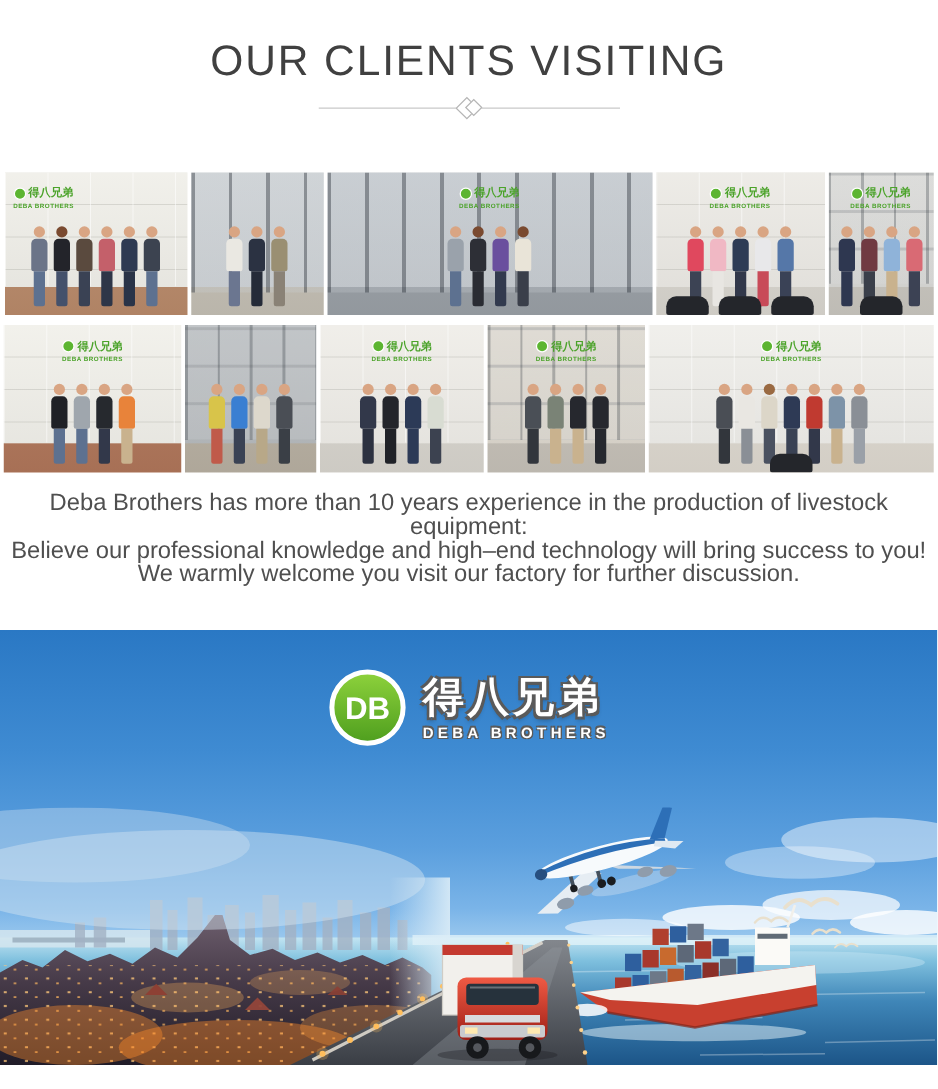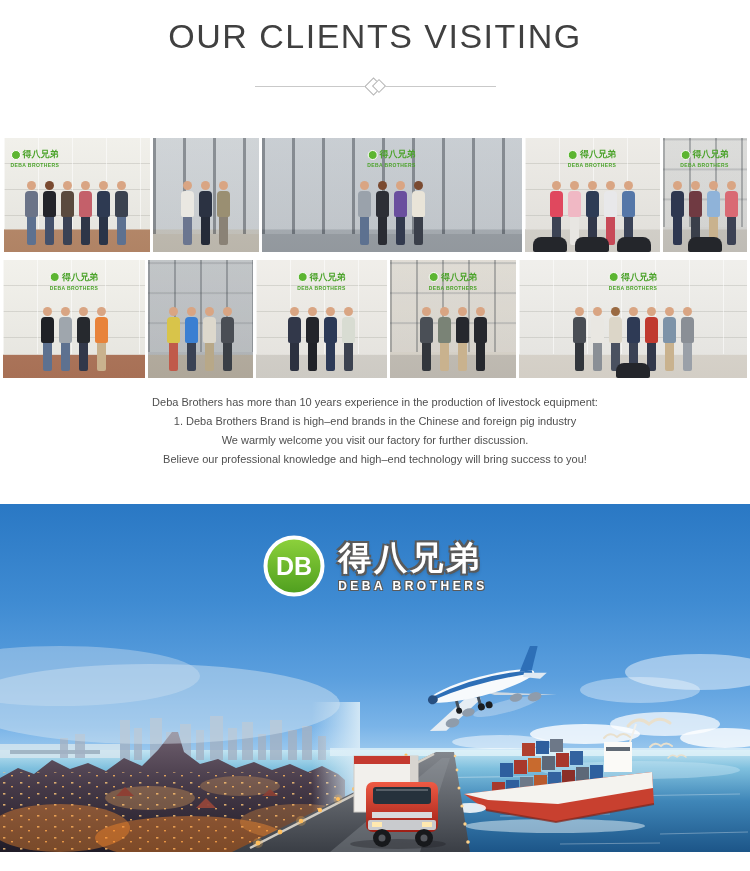--- a/index.html
+++ b/index.html
@@ -1,21 +1,21 @@
 <!DOCTYPE html>
 <html><head>
 <meta charset="utf-8">
 <style>
   * { box-sizing: border-box; }
   html,body { margin:0; padding:0; background:#ffffff; }
   body { font-family:"Liberation Sans","DejaVu Sans",sans-serif; }
   .page { width:750px; height:871px; margin:0 auto; overflow:hidden; background:#fff; position:relative; }
 
   
-  .title { margin:0; padding-top:17px; height:64px; text-align:center;
+  .title { margin:0; padding-top:30px; height:64px; text-align:center;
            font-size:34px; font-weight:500; letter-spacing:1.5px; color:#404040; }
   .divider { margin-top:14px; height:16px; display:flex; align-items:center; justify-content:center; }
   .divider .line { width:112px; height:1px; background:#c9c9c9; }
   .divider .diamond { width:13px; height:13px; border:1px solid #b5b5b5; transform:rotate(45deg); background:#fff; }
   .divider .d2 { width:10px; height:10px; margin-left:-6px; }
 
   
   .gallery { margin-top:44px; }
   .gallery-row { display:flex; gap:3px; justify-content:center; margin-bottom:8px; }
   .photo { position:relative; overflow:hidden; }
@@ -39,21 +39,21 @@
   .person { display:flex; flex-direction:column; align-items:center; width:15px; }
   .person i { display:block; }
   .person .head { width:9px; height:9px; border-radius:50%; }
   .person .torso { width:13px; height:26px; border-radius:4px 4px 2px 2px; margin-top:1px; }
   .person .legs { width:9px; height:28px; border-radius:0 0 2px 2px; }
   .chairs { position:absolute; left:0; right:0; bottom:0; display:flex; justify-content:center; gap:8px; z-index:3; }
   .chairs i { display:block; width:34px; height:15px; background:#24262b; border-radius:8px 8px 2px 2px; }
 
   
   .intro { margin-top:15px; text-align:center; }
-  .intro p { margin:0; font-size:11px; line-height:19px; color:#4f4f4f; }
+  .intro p { margin:0; font-size:19px; line-height:19px; color:#4f4f4f; }
 
   
   .banner { position:relative; margin-top:35px; height:348px; overflow:hidden;
      background:linear-gradient(180deg,#2a78c4 0%,#3f8bd2 28%,#5b9fde 50%,#7ab4e8 64%,#a7d0f0 74%,#d3eafa 82%,#bfe0f2 100%); }
   .logo-row { position:relative; z-index:3; display:flex; align-items:center; justify-content:center; padding-top:30px; }
   .emblem { width:64px; height:64px; }
   .logo-text { margin-left:12px; display:flex; flex-direction:column; align-items:flex-start; }
   .logo-cn { font-size:33px; font-weight:bold; color:#fff; letter-spacing:3px; line-height:36px;
      text-shadow:-2px -2px 0 #5a5a5a, 2px -2px 0 #5a5a5a, -2px 2px 0 #5a5a5a, 2px 2px 0 #5a5a5a, 0 3px 4px rgba(0,0,0,.3); }
   .logo-en { font-size:12px; font-weight:bold; color:#fff; letter-spacing:3.5px; margin-top:3px;
@@ -410,23 +410,22 @@
           </div>
           <div class="chairs">
             <i class="chair"></i>
           </div>
         </div>
       </div>
     </div>
 
   <div class="intro" id="intro">
       <p class="intro-line">Deba Brothers has more than 10 years experience in the production of livestock equipment:</p>
-      <p class="intro-line">1. Deba Brothers Brand is high–end brands in the Chinese and foreign pig industry</p>
+      <p class="intro-line">Believe our professional knowledge and high–end technology will bring success to you!</p>
       <p class="intro-line">We warmly welcome you visit our factory for further discussion.</p>
-      <p class="intro-line">Believe our professional knowledge and high–end technology will bring success to you!</p>
     </div>
 
   <section class="banner">
     <div class="logo-row">
       <svg class="emblem" viewBox="0 0 64 64">
         <defs>
           <linearGradient id="gGreen" x1="0" y1="0" x2="0" y2="1">
             <stop offset="0" stop-color="#8ed23c"></stop>
               <stop offset="1" stop-color="#4e9e1e"></stop>
           </linearGradient>

